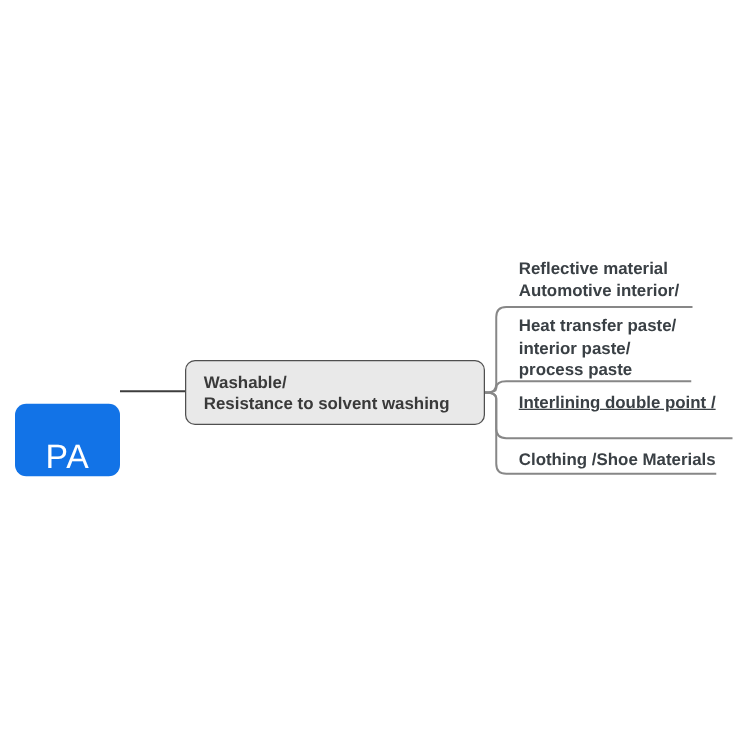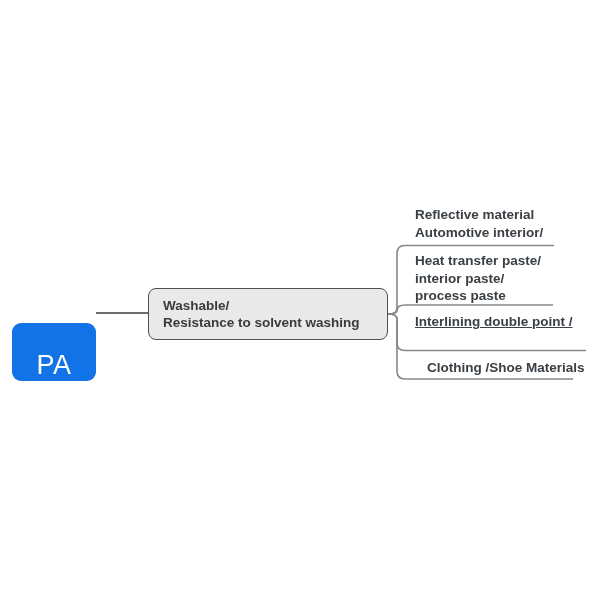--- a/index.html
+++ b/index.html
@@ -49,21 +49,21 @@
     position:absolute;left:415px;
     color:var(--text);
     font-size:13.5px;font-weight:600;line-height:17.5px;
     white-space:nowrap;
     cursor:pointer;
   }
   .branch-label span{display:block;}
   .b1{top:206px;}
   .b2{top:252px;}
   .b3{top:313px;text-decoration:underline;}
-  .b4{top:359px;margin-left:12px;}
+  .b4{top:359px;}
 </style>
 </head>
 <body>
 
 <div class="canvas">
 
   <svg class="links" width="600" height="600" viewBox="0 0 600 600" aria-hidden="true">
 
     <path class="root-link" d="M96 313 L148 313"></path>
 

